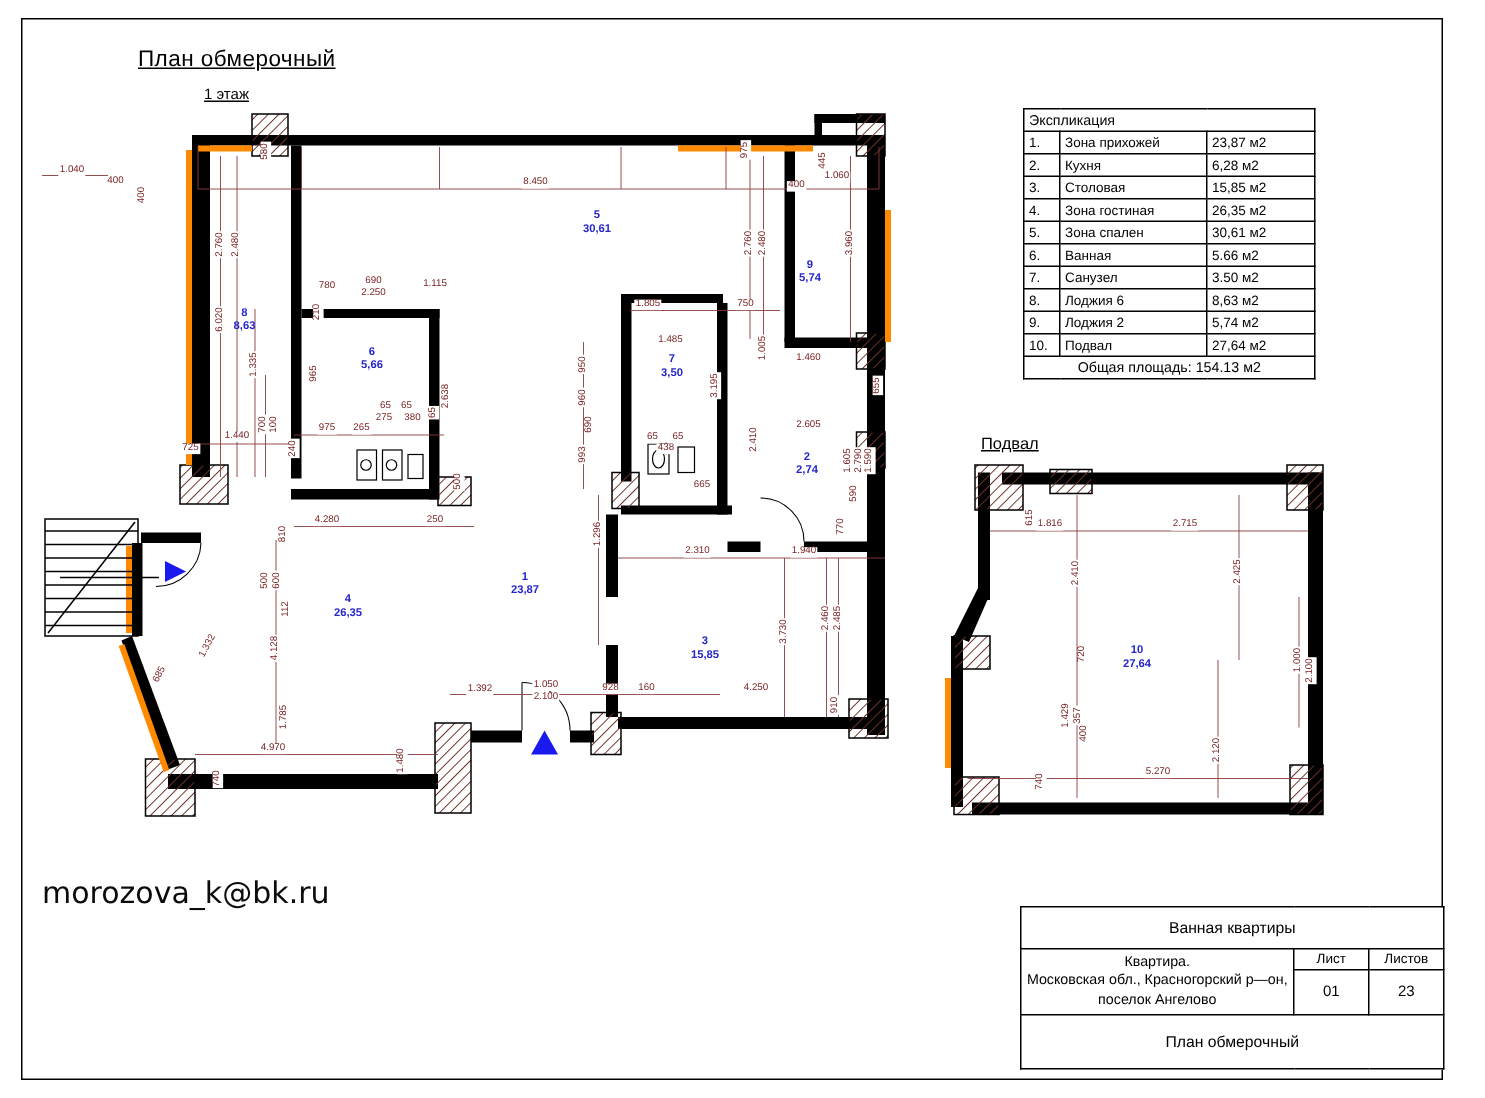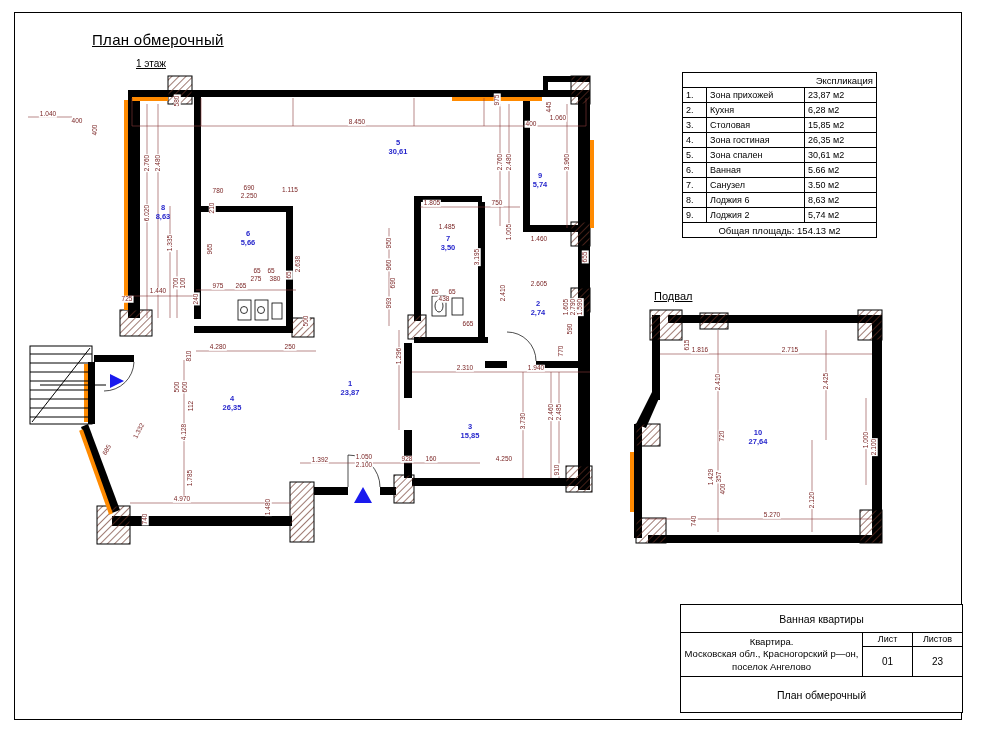--- a/index.html
+++ b/index.html
@@ -14,21 +14,21 @@
   #annotations{position:absolute;left:0;top:0;width:990px;height:732px;z-index:2;pointer-events:none}
   .dim{position:absolute;font-size:6.5px;line-height:1;color:#7a2424;background:#fff;
     white-space:nowrap;transform:translate(-50%,-50%);padding:0 1px}
   .dim.v{transform:translate(-50%,-50%) rotate(-90deg)}
   .dim.d{transform:translate(-50%,-50%) rotate(-62deg)}
   .room{position:absolute;transform:translate(-50%,-50%);color:#2626cc;font-size:7.5px;
     font-weight:bold;text-align:center;line-height:1.15;white-space:nowrap}
   table.explication{position:absolute;left:682px;top:72px;width:194px;z-index:3;
     border-collapse:collapse;table-layout:fixed;font-size:9px;background:#fff}
   table.explication td{border:1px solid #000;padding:1px 3px;height:15px;overflow:hidden}
-  .ex-hdr{text-align:right;font-size:9.5px;height:13px}
+  .ex-hdr{text-align:left;font-size:9.5px;height:13px}
   .ex-total{text-align:center;font-size:9.5px}
   .c-num{text-align:left}
   .contact{position:absolute;left:28px;top:580px;z-index:3;font-family:"DejaVu Sans",sans-serif;
     font-size:20px;line-height:30px;color:#0b0b0b}
   table.titleblock{position:absolute;left:680px;top:604px;width:282px;z-index:3;
     border-collapse:collapse;table-layout:fixed;text-align:center;background:#fff}
   table.titleblock td{border:1.2px solid #000;padding:0;vertical-align:middle}
   .tb-project{height:28px;font-size:10.5px}
   .tb-address{height:44px;font-size:9.5px;line-height:1.3;white-space:pre-line}
   .tb-small{height:13px;font-size:9px}
@@ -390,29 +390,35 @@
       <tr>
         <td class="c-num">8.</td>
         <td class="c-name">Лоджия 6</td>
         <td class="c-area">8,63 м2</td>
       </tr>
       <tr>
         <td class="c-num">9.</td>
         <td class="c-name">Лоджия 2</td>
         <td class="c-area">5,74 м2</td>
       </tr>
+      <tr>
+        <td class="c-num">10.</td>
+        <td class="c-name">Подвал</td>
+        <td class="c-area">27,64 м2</td>
+      </tr>
     </tbody>
   <tbody>
     <tr>
         <td colspan="3" class="ex-total">Общая площадь: 154.13 м2</td>
       </tr>
   </tbody>
 </table>
 
 <div class="contact">
+    <div class="contact-line">morozova_k@bk.ru</div>
   </div>
 
 <table class="titleblock">
   <colgroup>
       <col style="width:182px">
       <col style="width:50px">
       <col style="width:50px">
     </colgroup>
   <tbody>
     <tr>

